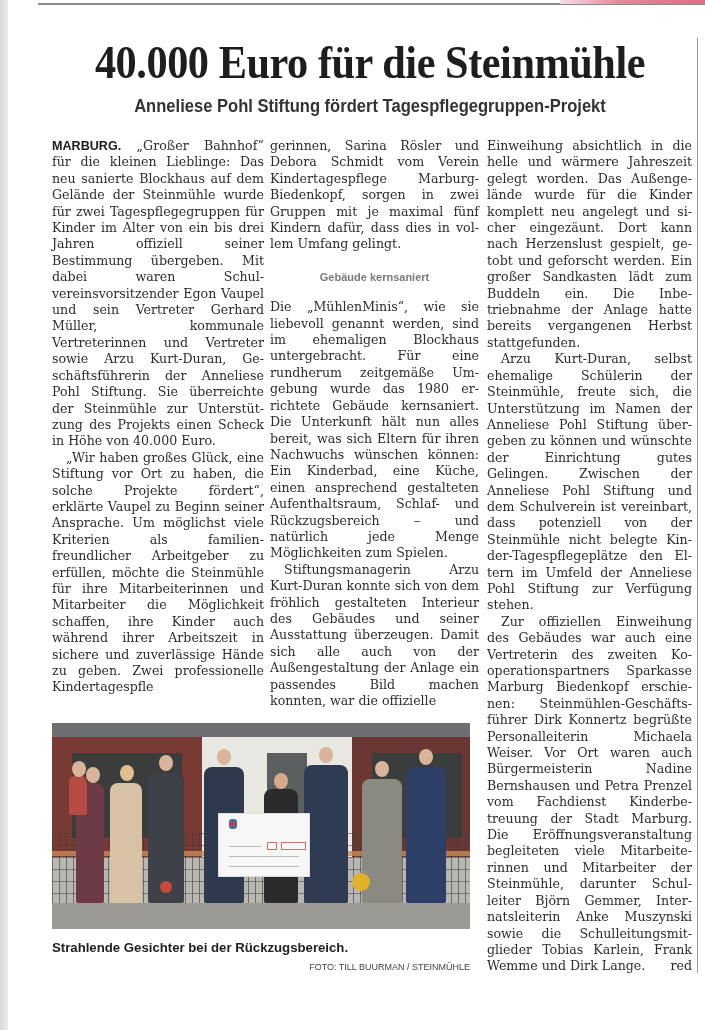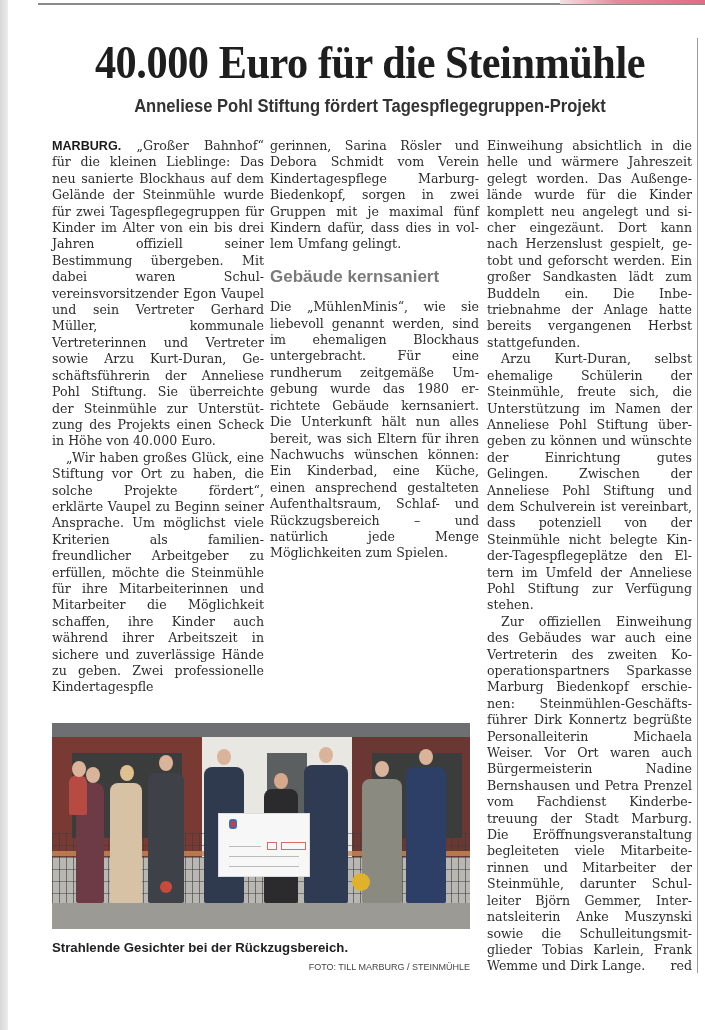--- a/index.html
+++ b/index.html
@@ -16,21 +16,21 @@
   .subhead { position: absolute; left: 0; top: 96px; width: 740px; text-align: center;
     font-family: "Liberation Sans", sans-serif; font-size: 18px; color: #333; transform: scaleX(0.92); transform-origin: 370px 0; }
 
   .col { position: absolute; top: 138px; font-family: "DejaVu Serif", serif; font-size: 12.6px; line-height: 16.4px; color: #2d2d2d; text-align: justify; hyphens: manual; }
   .col1 { left: 52px; width: 212px; }
   .col2 { left: 270px; width: 209px; }
   .col3 { left: 487px; width: 205px; }
   .col p { margin: 0; }
   .col p.indent { text-indent: 14px; }
   .dateline { font-family: "Liberation Sans", sans-serif; font-weight: bold; color: #1a1a1a; }
-  .subheading { font-family: "Liberation Sans", sans-serif; font-weight: bold; font-size: 17px; color: #7a7a7a; margin: 16px 0 14px 0; text-align: left; }
+  .subheading { font-family: "Liberation Sans", sans-serif; font-weight: bold; font-size: 11px; color: #7a7a7a; margin: 16px 0 14px 0; text-align: center; }
   .signoff { float: right; }
 
   .photo { position: absolute; left: 52px; top: 723px; width: 418px; height: 206px; overflow: hidden; background: #b9b7b2; }
   .photo .roof { position: absolute; left: 0; top: 0; width: 100%; height: 14px; background: #6d6f72; }
   .photo .wall-l { position: absolute; left: 0; top: 14px; width: 150px; height: 120px; background: #7a3a34; }
   .photo .wall-c { position: absolute; left: 150px; top: 14px; width: 150px; height: 120px; background: #e9e7e2; }
   .photo .wall-r { position: absolute; left: 300px; top: 14px; width: 118px; height: 120px; background: #6b3733; }
   .photo .window { position: absolute; background: #3a3d3c; }
   .photo .fence { position: absolute; left: 0; top: 110px; width: 100%; height: 75px;
     background: repeating-linear-gradient(to right, rgba(60,60,60,0.6) 0 1px, transparent 1px 7px), repeating-linear-gradient(to bottom, rgba(60,60,60,0.5) 0 1px, transparent 1px 12px); }
@@ -61,20 +61,21 @@
 
 <div class="col col1">
   <p><span class="dateline">MARBURG.</span><span> „Großer Bahnhof“ für die kleinen Lieblinge: Das neu sanierte Blockhaus auf dem Gelände der Steinmühle wurde für zwei Tagespflege­gruppen für Kinder im Alter von ein bis drei Jahren offiziell seiner Bestimmung überge­ben. Mit dabei waren Schul­vereinsvorsitzender Egon Vaupel und sein Vertreter Gerhard Müller, kommunale Vertreterinnen und Vertreter sowie Arzu Kurt-Duran, Ge­schäftsführerin der Anneliese Pohl Stiftung. Sie überreichte der Steinmühle zur Unterstüt­zung des Projekts einen Scheck in Höhe von 40.000 Euro.</span></p>
   <p class="indent">„Wir haben großes Glück, eine Stiftung vor Ort zu haben, die solche Projekte fördert“, erklärte Vaupel zu Beginn sei­ner Ansprache. Um möglichst viele Kriterien als familien­freundlicher Arbeitgeber zu erfüllen, möchte die Stein­mühle für ihre Mitarbeiterin­nen und Mitarbeiter die Mög­lichkeit schaffen, ihre Kinder auch während ihrer Arbeits­zeit in sichere und zuverlässi­ge Hände zu geben. Zwei pro­fessionelle Kindertagespfle­</p>
 </div>
 
 <div class="col col2">
   <p>gerinnen, Sarina Rösler und Debora Schmidt vom Verein Kindertagespflege Marburg-Biedenkopf, sorgen in zwei Gruppen mit je maximal fünf Kindern dafür, dass dies in vol­lem Umfang gelingt.</p>
   <div class="subheading">Gebäude kernsaniert</div>
   <p>Die „MühlenMinis“, wie sie liebevoll genannt werden, sind im ehemaligen Block­haus untergebracht. Für eine rundherum zeitgemäße Um­gebung wurde das 1980 er­richtete Gebäude kernsaniert. Die Unterkunft hält nun alles bereit, was sich Eltern für ihren Nachwuchs wünschen können: Ein Kinderbad, eine Küche, einen ansprechend ge­stalteten Aufenthaltsraum, Schlaf- und Rückzugsbereich – und natürlich jede Menge Möglichkeiten zum Spielen.</p>
+  <p class="indent">Stiftungsmanagerin Arzu Kurt-Duran konnte sich von dem fröhlich gestalteten Inte­rieur des Gebäudes und seiner Ausstattung überzeugen. Da­mit sich alle auch von der Außengestaltung der Anlage ein passendes Bild machen konnten, war die offizielle</p>
 </div>
 
 <div class="col col3">
   <p>Einweihung absichtlich in die helle und wärmere Jahreszeit gelegt worden. Das Außenge­lände wurde für die Kinder komplett neu angelegt und si­cher eingezäunt. Dort kann nach Herzenslust gespielt, ge­tobt und geforscht werden. Ein großer Sandkasten lädt zum Buddeln ein. Die Inbe­triebnahme der Anlage hatte bereits vergangenen Herbst stattgefunden.</p>
   <p class="indent">Arzu Kurt-Duran, selbst ehemalige Schülerin der Steinmühle, freute sich, die Unterstützung im Namen der Anneliese Pohl Stiftung über­geben zu können und wünschte der Einrichtung gu­tes Gelingen. Zwischen der Anneliese Pohl Stiftung und dem Schulverein ist verein­bart, dass potenziell von der Steinmühle nicht belegte Kin­der-Tagespflegeplätze den El­tern im Umfeld der Anneliese Pohl Stiftung zur Verfügung stehen.</p>
   <p class="indent"><span>Zur offiziellen Einweihung des Gebäudes war auch eine Vertreterin des zweiten Ko­operationspartners Sparkasse Marburg Biedenkopf erschie­nen: Steinmühlen-Geschäfts­führer Dirk Konnertz begrüßte Personalleiterin Michaela Weiser. Vor Ort waren auch Bürgermeisterin Nadine Bernshausen und Petra Pren­zel vom Fachdienst Kinderbe­treuung der Stadt Marburg. Die Eröffnungsveranstaltung begleiteten viele Mitarbeite­rinnen und Mitarbeiter der Steinmühle, darunter Schul­leiter Björn Gemmer, Inter­natsleiterin Anke Muszynski sowie die Schulleitungsmit­glieder Tobias Karlein, Frank Wemme und Dirk Lange.</span> <span class="signoff">red</span></p>
 </div>
 
 <div class="photo" title="Group photo of people giving thumbs up in front of a building, holding a large donation cheque">
   <div class="roof"></div>
@@ -113,13 +114,13 @@
     <div class="logo"></div>
     <div class="box1"></div>
     <div class="box2"></div>
     <div class="ln" style="left:10px;top:32px;width:32px;"></div>
     <div class="ln" style="left:10px;top:42px;width:70px;"></div>
     <div class="ln" style="left:10px;top:52px;width:70px;"></div>
   </div>
 </div>
 
 <div class="caption">Strahlende Gesichter bei der Rückzugsbereich.</div>
-<div class="credit">FOTO: TILL MARBURG / STEINMÜHLE</div>
+<div class="credit">FOTO: TILL BUURMAN / STEINMÜHLE</div>
 
 </body></html>

